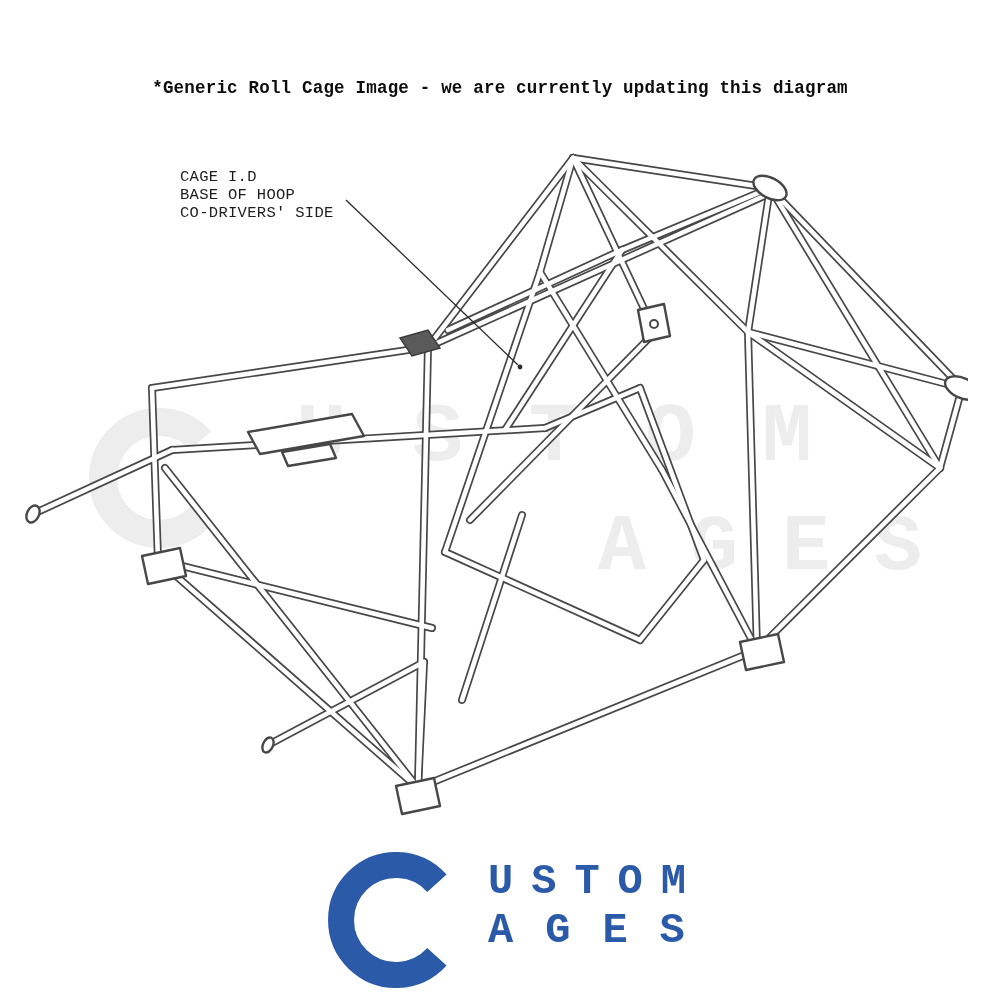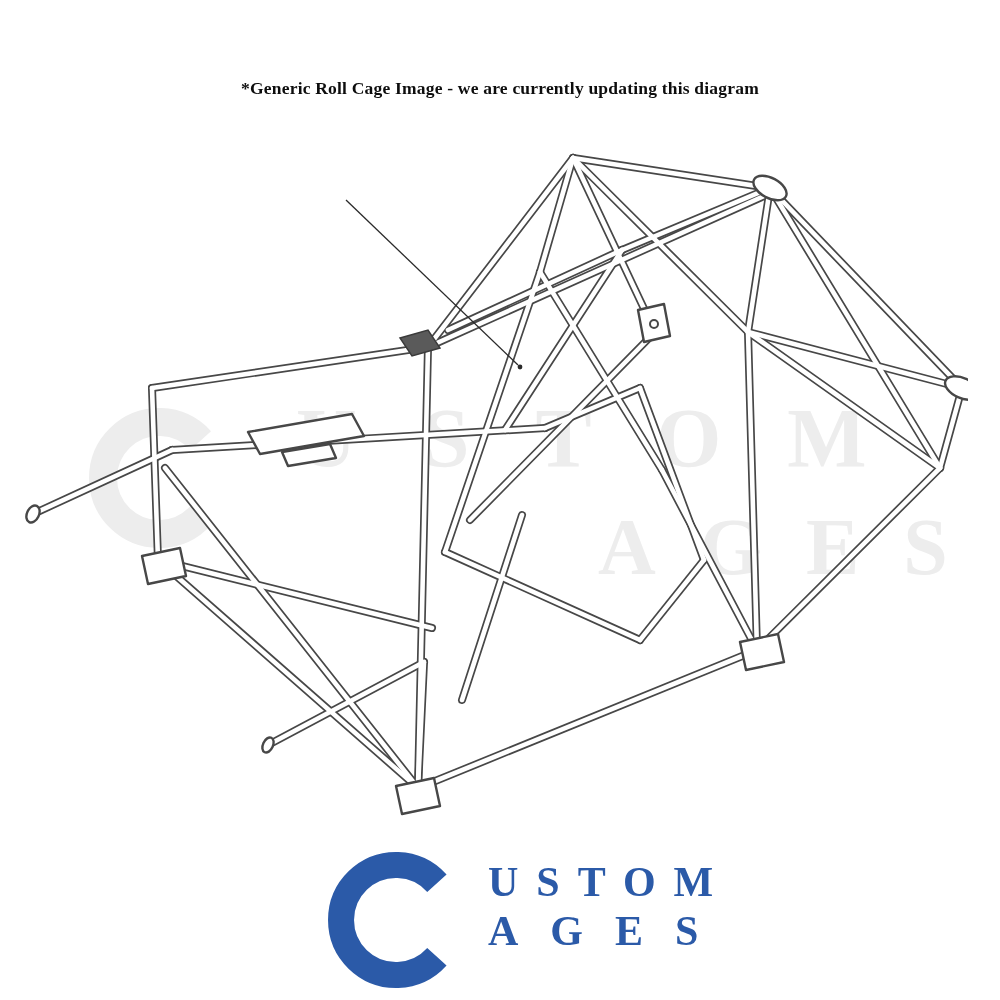--- a/index.html
+++ b/index.html
@@ -1,18 +1,18 @@
 <!DOCTYPE html>
 <html><head>
 <meta charset="utf-8">
 <style>
   html,body { margin:0; padding:0; background:#ffffff; }
   .page {
     position:relative; width:968px; height:1000px; background:#ffffff;
-    font-family:Liberation Serif, serif; overflow:hidden;
+    font-family:Liberation Mono, monospace; overflow:hidden;
   }
   .header-note {
     position:absolute; top:78px; left:0; width:1000px; text-align:center;
     font-size:17.5px; font-weight:700; color:#0d0d0d; letter-spacing:0.2px;
     z-index:3;
   }
   
   .watermark { position:absolute; inset:0; z-index:1; }
   .wm-c { position:absolute; left:85px; top:402px; }
   .wm-row1 {
@@ -125,20 +125,25 @@
 
     <ellipse class="capsule" cx="770" cy="188" rx="18" ry="10" transform="rotate(28 770 188)"></ellipse>
     <ellipse class="capsule" cx="962" cy="388" rx="18" ry="10" transform="rotate(24 962 388)"></ellipse>
     <ellipse class="capsule" cx="33" cy="514" rx="9" ry="6" transform="rotate(115 33 514)"></ellipse>
     <ellipse class="capsule" cx="268" cy="745" rx="8" ry="5" transform="rotate(115 268 745)"></ellipse>
 
     <line class="leader" x1="346" y1="200" x2="518" y2="365"></line>
     <circle class="leader-dot" cx="520" cy="367" r="2.4"></circle>
   </svg>
 
+  <div class="annotation">
+    <div>CAGE I.D</div>
+    <div>BASE OF HOOP</div>
+    <div>CO-DRIVERS' SIDE</div>
+  </div>
 
   <div class="logo">
     <svg class="logo-c" width="160" height="150" viewBox="0 0 160 150" aria-hidden="true">
       <path d="M116.9 111.8 A55 55 0 1 1 116.9 38.2" fill="none" stroke="#2b5aa8" stroke-width="26"></path>
     </svg>
     <div class="logo-row1">USTOM</div>
     <div class="logo-row2">AGES</div>
   </div>
 
 </div>

